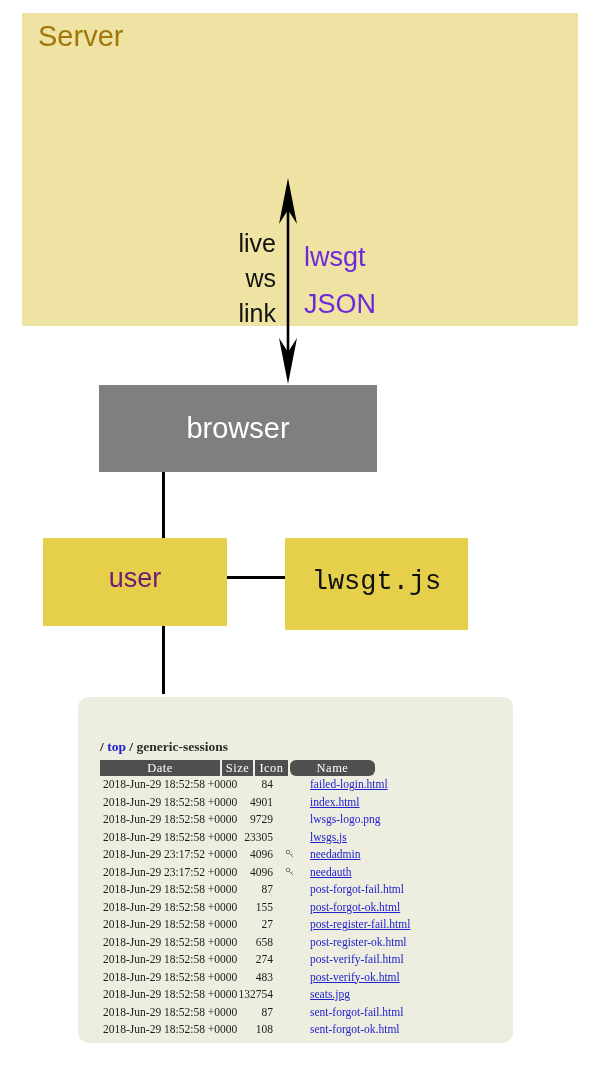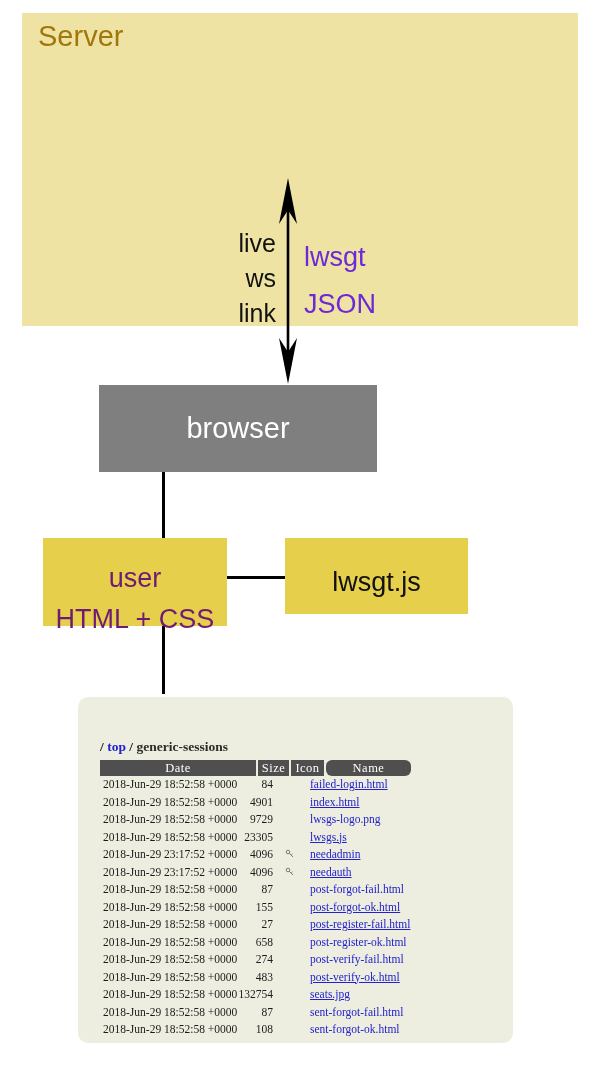--- a/index.html
+++ b/index.html
@@ -19,22 +19,22 @@
   .browser-box {
     left:99px; top:385px; width:278px; height:87px; background:#7F7F7F;
     color:#fff; font-size:29px; text-align:center; line-height:87px;
   }
   .user-box {
     left:43px; top:538px; width:184px; height:88px; background:#E5CF4B;
     color:#701a75; font-size:27px; text-align:center; padding-top:20px; box-sizing:border-box;
   }
   .user-box div { line-height:41px; }
   .lwsgtjs-box {
-    left:285px; top:538px; width:183px; height:76px; background:#E5CF4B;
-    color:#111; font-size:27px; text-align:center; line-height:88px;
+    left:285px; top:538px; width:183px; height:92px; background:#E5CF4B;
+    color:#111; font-size:27px; text-align:center; line-height:88px;font-family:Liberation Mono, monospace;
   }
   .vline { width:3px; background:#000; }
   .vline1 { left:162px; top:472px; height:66px; }
   .vline2 { left:162px; top:626px; height:68px; }
   .hline  { left:227px; top:576px; width:58px; height:3px; background:#000; }
 
   .arrow-svg { left:270px; top:177px; }
 
   .live-ws-link {
     left:190px; top:226px; width:86px; text-align:right;
@@ -60,21 +60,21 @@
   }
   .breadcrumb .top-link { color:#2222CC; }
   .breadcrumb .current { color:#2b2b2b; }
 
   .dir-table { position:absolute; left:22px; top:63px; width:318px; }
   .thead { display:flex; gap:2px; }
   .th {
     background:#4F4F4F; color:#fff; font-family:"Liberation Serif", serif;
     font-size:12.5px; height:16px; line-height:16px; text-align:center; letter-spacing:0.5px;
   }
-  .th.c-date { width:156px; } .th.c-size { width:31px; }
+  .th.c-date { width:120px; } .th.c-size { width:31px; }
   .th.c-icon { width:33px; }  .th.c-name { width:85px;border-radius:6px; }
 
   .trow { display:flex; height:17.5px; line-height:17.5px; align-items:center; }
   .td { font-family:"Liberation Serif", serif; font-size:11.5px; color:#1b1b1b; white-space:nowrap; }
   .td.date { width:142px; padding-left:3px; box-sizing:border-box; }
   .td.size { width:31px; text-align:right; direction:rtl; }
   .td.icon { width:33px; text-align:center; }
   .td.name { width:106px; padding-left:4px; box-sizing:border-box; }
   .file-link { color:#2121CE; text-decoration:none; cursor:pointer; }
   .file-link.u { text-decoration:underline; }
@@ -107,21 +107,20 @@
   <div class="abs browser-box">
     <span>browser</span>
   </div>
 
   <div class="abs vline vline1"></div>
   <div class="abs hline"></div>
   <div class="abs vline vline2"></div>
 
   <div class="abs user-box">
     <div>user</div>
-    <div>HTML + CSS</div>
   </div>
 
   <div class="abs lwsgtjs-box">
     <span>lwsgt.js</span>
   </div>
 
 
   <div class="abs demo-box">
     <div class="breadcrumb">
       <span>/</span>

